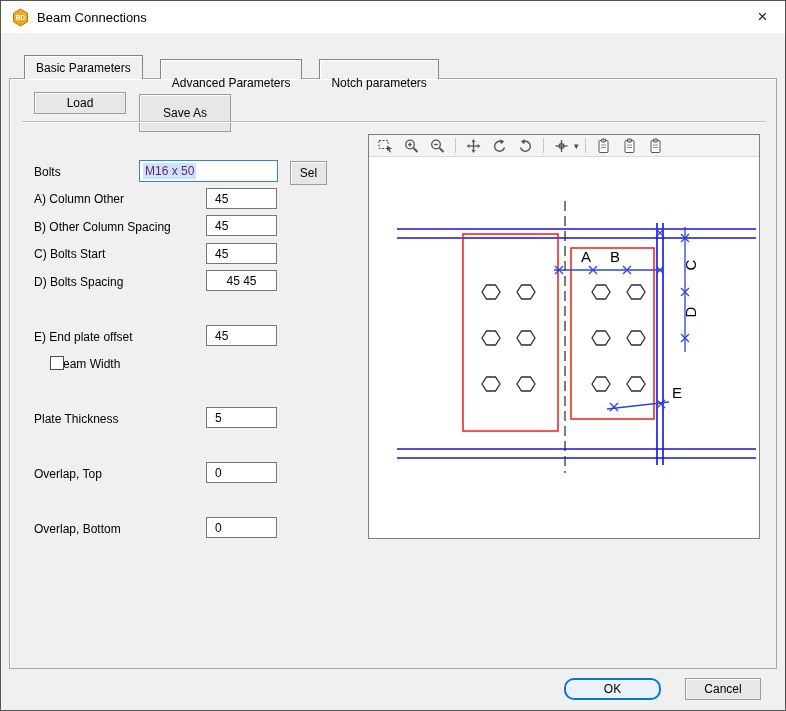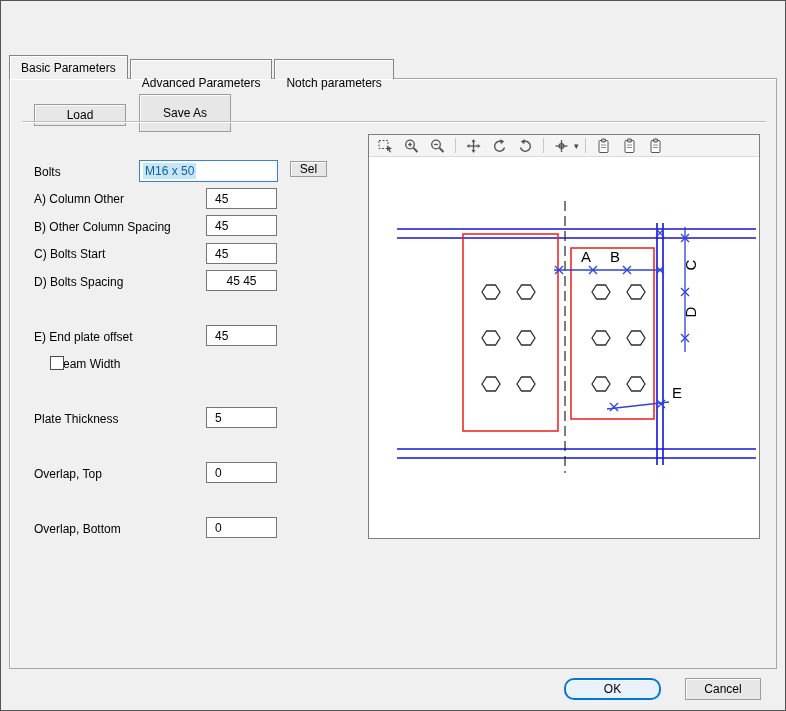--- a/index.html
+++ b/index.html
@@ -12,21 +12,21 @@
   }
   .titlebar { position:absolute; left:0; top:0; right:0; height:32px; background:#ffffff; }
   .app-icon { position:absolute; left:10px; top:7px; }
   .title { position:absolute; left:36px; top:9px; font-size:13px; }
   .close { position:absolute; right:0; top:0; width:45px; height:32px; display:flex; align-items:center; justify-content:center; font-size:17px; color:#222; cursor:default; }
 
   .tabs { position:absolute; left:8px; top:54px; height:24px; display:flex; align-items:flex-end; z-index:3; }
   .tab {
     background:#f0f0f0; border:1px solid #848484; border-bottom:none;
     box-shadow:inset 1px 1px 0 #ffffff; padding:16px 11px 3px 11px; height:20px;
-    margin-right:2px; white-space:nowrap;
+    margin-right:2px; white-space:nowrap;margin-left:15px;
   }
   .tab.active { height:24px; padding-top:5px; z-index:4; }
 
   .panel {
     position:absolute; left:8px; top:77px; width:768px; height:591px;
     background:#f0f0f0; border:1px solid #a5a5a5; box-shadow:inset 1px 1px 0 #ffffff; z-index:1;
   }
   .groove { position:absolute; left:21px; top:120px; width:744px; height:2px;
     border-top:1px solid #bdbdbd; border-bottom:1px solid #ffffff; z-index:2; }
 
@@ -40,21 +40,21 @@
   .lbl { position:absolute; z-index:2; white-space:nowrap; }
 
   .field {
     position:absolute; z-index:2; width:71px; height:21px; border:1px solid #767676;
     background:#fff; font:12px "Liberation Sans",sans-serif; padding:1px 8px;
   }
   .bolts-box {
     position:absolute; z-index:2; left:138px; top:159px; width:139px; height:22px;
     border:1px solid #2f86d4; background:#fff; display:flex; align-items:center; padding:0 3px;
   }
-  .bolts-box .sel-text { background:#cbe3f8; color:#0369a1; padding:1px 2px; }
+  .bolts-box .sel-text { background:#cbe3f8; color:#701a75; padding:1px 2px; }
 
   .checkbox {
     position:absolute; z-index:2; left:49px; top:355px; width:14px; height:14px;
     border:1px solid #4c4c4c; background:#fff;
   }
 
   .preview {
     position:absolute; z-index:2; left:367px; top:133px; width:392px; height:405px;
     border:1px solid #7f7f7f; background:#fff;
   }
@@ -68,49 +68,59 @@
   .drawing { display:block; }
 
   .footer-ok { left:563px; top:677px; width:97px; height:22px;border-radius:10px; }
   .footer-cancel { left:684px; top:677px; width:76px; height:22px; }
 </style>
 </head>
 <body>
 
 <div class="window">
 
+  <div class="titlebar">
+    <svg class="app-icon" width="19" height="19" viewBox="0 0 19 19">
+      <polygon points="9.5,1 16.5,5.2 16.5,13.8 9.5,18 2.5,13.8 2.5,5.2" fill="#f2a81c" stroke="#ad7c12"></polygon>
+      <text x="9.5" y="12" text-anchor="middle" font-size="6.5" font-weight="bold" fill="#ffffff" font-family="Liberation Sans, sans-serif">BD</text>
+    </svg>
+    <span class="title">Beam Connections</span>
+    <div class="close">
+      <span>×</span>
+    </div>
+  </div>
 
   <div class="tabs">
     <div class="tab active">Basic Parameters</div>
     <div class="tab">Advanced Parameters</div>
     <div class="tab">Notch parameters</div>
   </div>
 
   <div class="panel"></div>
 
-  <button class="btn" style="left:33px;top:103px;width:92px;height:22px">Load</button>
+  <button class="btn" style="left:33px;top:91px;width:92px;height:22px">Load</button>
   <button class="btn" style="left:138px;top:93px;width:92px;height:38px">Save As</button>
 
   <div class="groove"></div>
 
   <div class="lbl" style="left:33px;top:164px">Bolts</div>
   <div class="lbl" style="left:33px;top:191px">A) Column Other</div>
   <div class="lbl" style="left:33px;top:219px">B) Other Column Spacing</div>
   <div class="lbl" style="left:33px;top:246px">C) Bolts Start</div>
   <div class="lbl" style="left:33px;top:274px">D) Bolts Spacing</div>
   <div class="lbl" style="left:33px;top:329px">E) End plate offset</div>
   <div class="lbl" style="left:54px;top:356px">Beam Width</div>
   <div class="lbl" style="left:33px;top:411px">Plate Thickness</div>
   <div class="lbl" style="left:33px;top:466px">Overlap, Top</div>
   <div class="lbl" style="left:33px;top:521px">Overlap, Bottom</div>
 
   <div class="bolts-box">
     <span class="sel-text">M16 x 50</span>
   </div>
-  <button class="btn" style="left:289px;top:160px;width:37px;height:16px">Sel</button>
+  <button class="btn" style="left:289px;top:160px;width:37px;height:24px">Sel</button>
 
   <input class="field" style="left: 205px; top: 187px;" value="45">
   <input class="field" style="left: 205px; top: 214px;" value="45">
   <input class="field" style="left: 205px; top: 242px;" value="45">
   <input class="field" style="left: 205px; top: 269px; text-align: center;" value="45 45">
   <input class="field" style="left: 205px; top: 324px;" value="45">
   <span class="checkbox"></span>
   <input class="field" style="left: 205px; top: 406px;" value="5">
   <input class="field" style="left: 205px; top: 461px;" value="0">
   <input class="field" style="left: 205px; top: 516px;" value="0">

